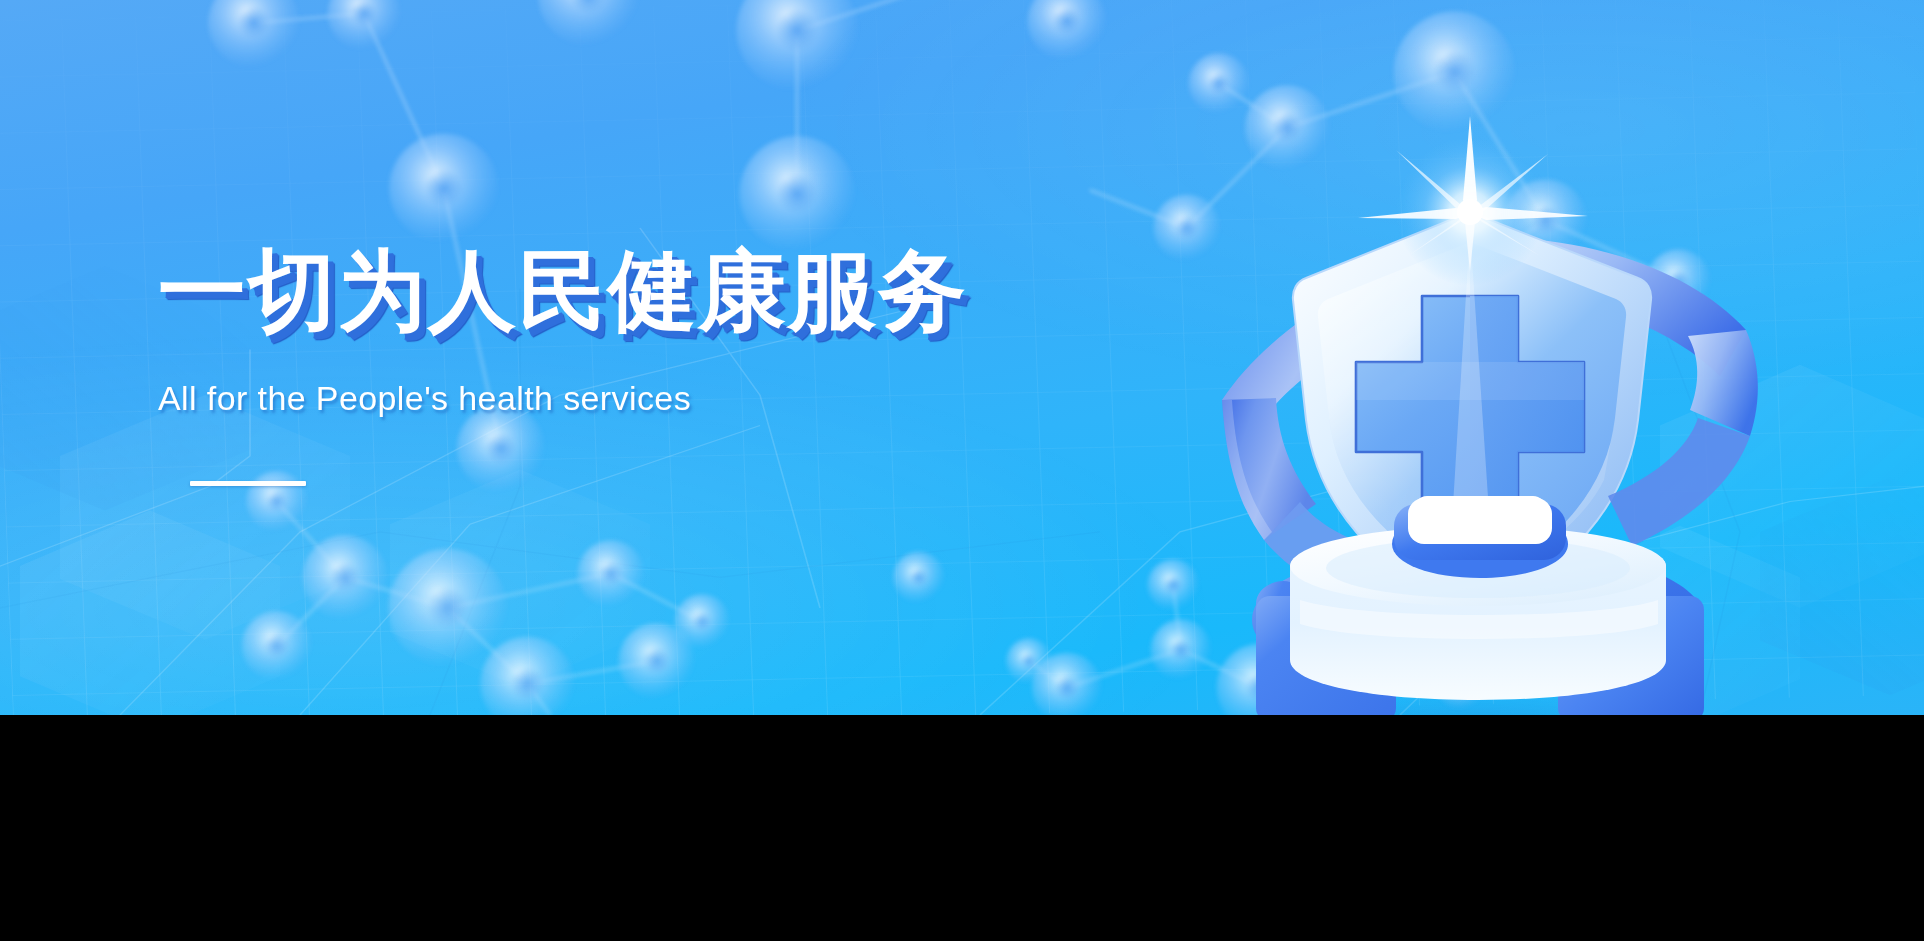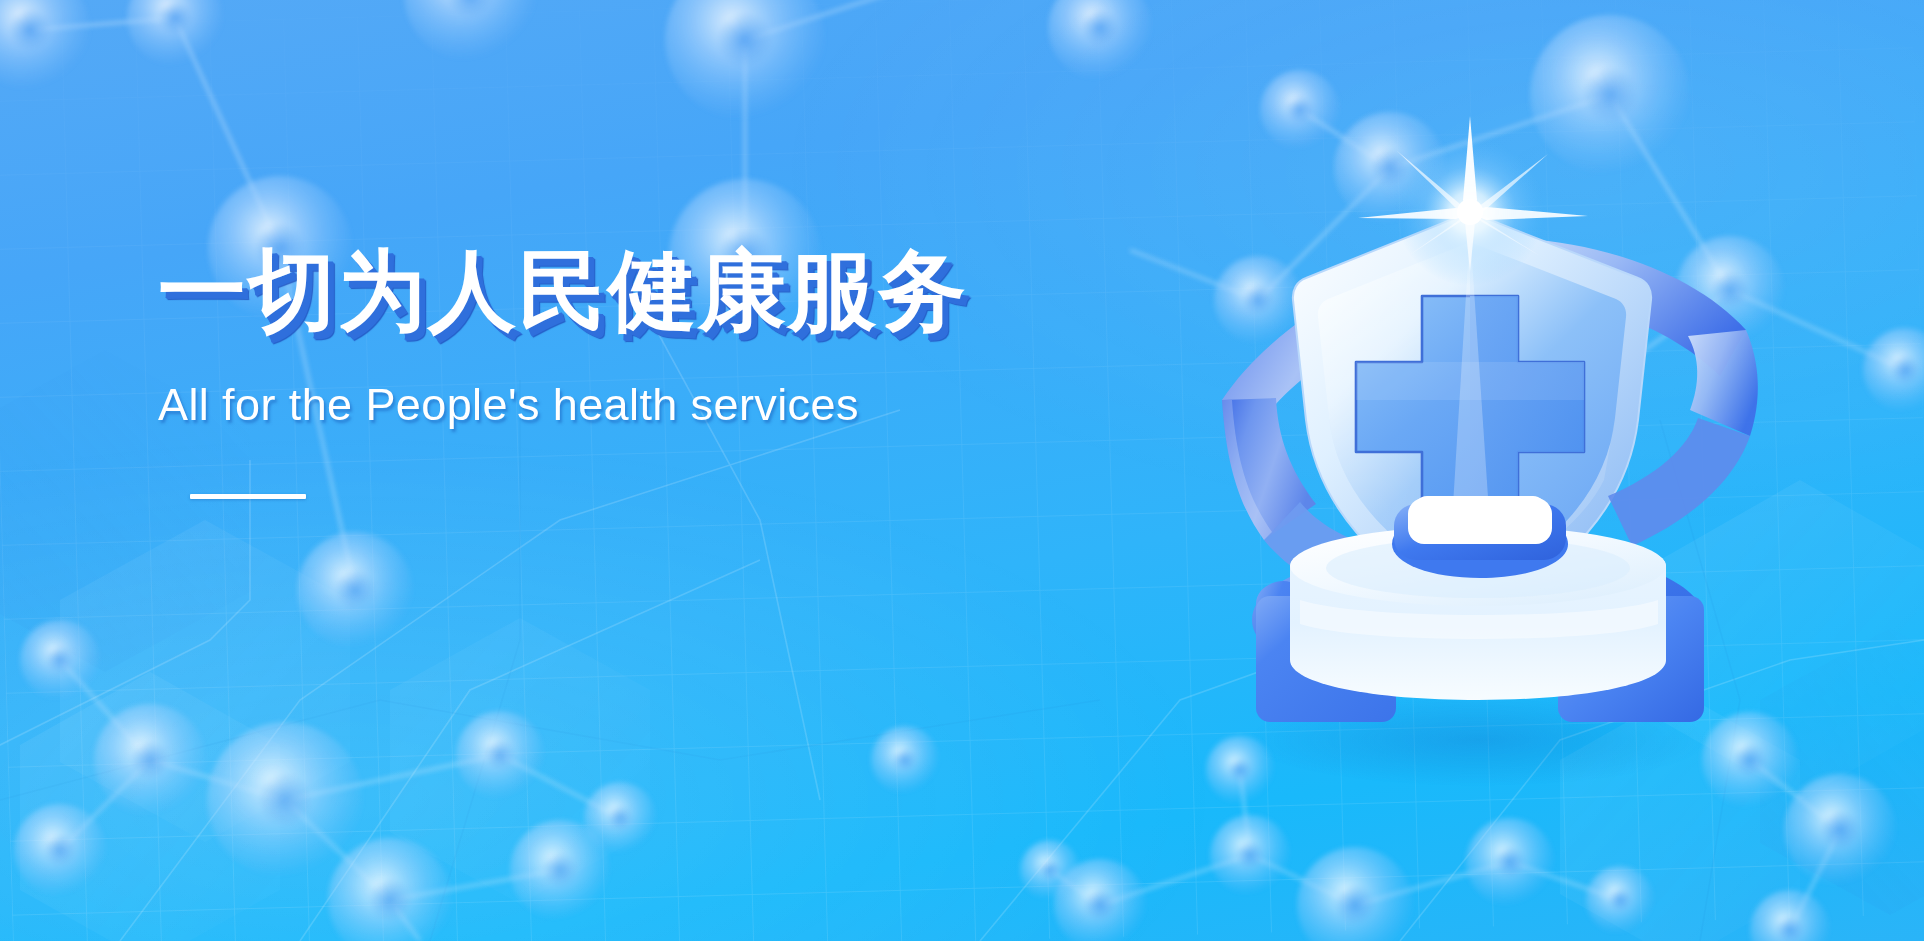--- a/index.html
+++ b/index.html
@@ -3,21 +3,21 @@
 <meta charset="utf-8">
 <style>
   html, body {
     margin: 0;
     padding: 0;
     background: #000;
   }
   .banner {
     position: relative;
     width: 1924px;
-    height: 941px;
+    height: 715px;
     overflow: hidden;
     font-family: "Liberation Sans", "DejaVu Sans", sans-serif;
     background: linear-gradient(170deg, #55a9f6 0%, #46a6f8 22%, #2fb4fa 58%, #19b9fb 80%, #2ab4f8 100%);
   }
 
   
   .bg-layer {
     position: absolute;
     inset: 0;
     width: 100%;
@@ -50,21 +50,21 @@
     letter-spacing: 2px;
     color: #ffffff;
     text-shadow:
        5px 6px 0 #2f6fdc,
        6px 7px 0 #2f6fdc,
        7px 8px 1px rgba(32,80,190,.85);
     white-space: nowrap;
   }
   .subhead {
     margin: 42px 0 0 0;
-    font-size: 45px;
+    font-size: 34px;
     line-height: 1.1;
     font-weight: 400;
     letter-spacing: .4px;
     color: #ffffff;
     text-shadow: 2px 3px 3px rgba(28,96,190,.55);
     white-space: nowrap;
   }
   .divider {
     margin-top: 64px;
     margin-left: 32px;

